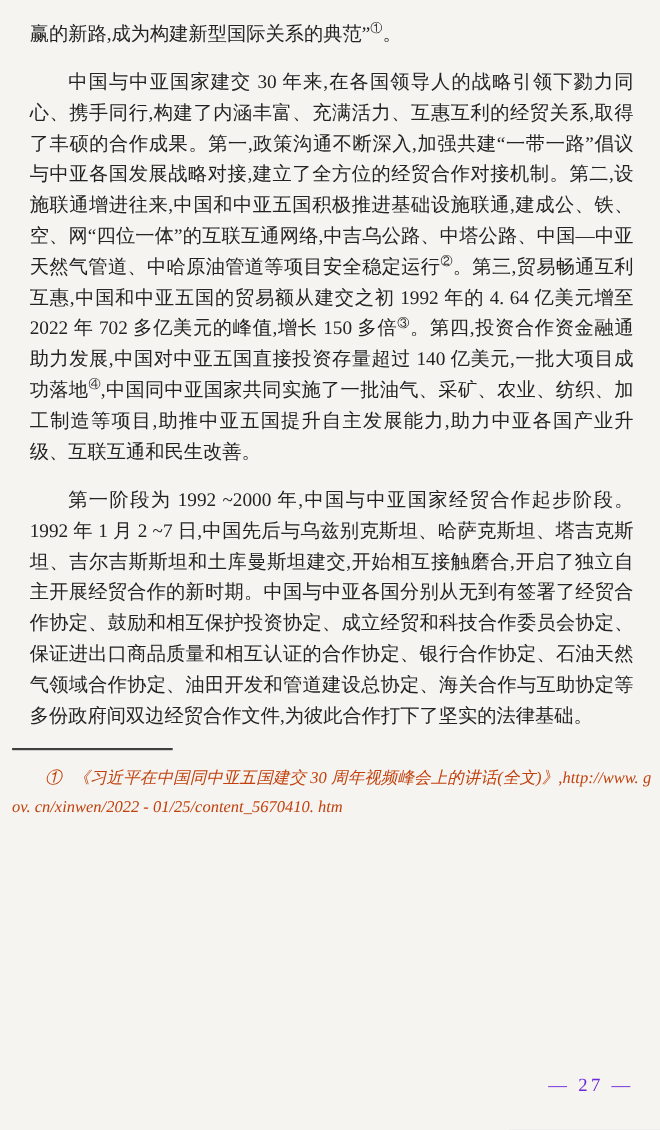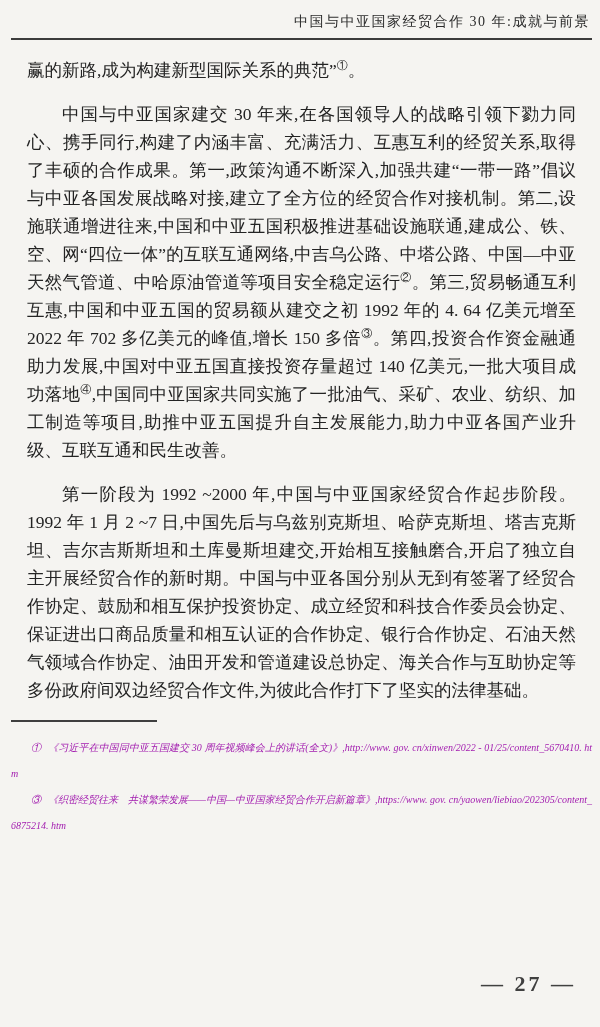--- a/index.html
+++ b/index.html
@@ -50,60 +50,57 @@
     letter-spacing: 0;
   }
   .fn-sep {
     width: 146px;
     height: 0;
     border: none;
     border-top: 2px solid #3f3f3f;
     margin: 14px 0 13px 0;
   }
   .footnotes {
-    font-size: 10px;
+    font-size: 15px;
     line-height: 26px;
     text-align: justify;
     font-style: italic;
-    color: #a21caf;
+    color: #c2410c;
   }
   .footnotes p.fn {
     margin: 0;
     text-indent: 2em;
     word-break: break-all;
   }
   .fn-marker {
     margin-right: 0.7em;
   }
   .page-number {
     position: absolute;
     right: 24px;
     bottom: 30px;
-    font-size: 22px;
+    font-size: 17px;
     letter-spacing: 3px;
-    color: #404040;
+    color: #6d28d9;
     font-style: normal;
-    font-weight: bold;
   }
 </style>
 </head>
 <body>
 
 <div class="page">
 
-  <div class="running-head">中国与中亚国家经贸合作 30 年:成就与前景</div>
 
   <div class="body-text">
       <p class="para"><span>赢的新路,成为构建新型国际关系的典范”</span><sup class="fnref">①</sup><span>。</span></p>
       <p class="para indent"><span>中国与中亚国家建交 30 年来,在各国领导人的战略引领下勠力同心、携手同行,构建了内涵丰富、充满活力、互惠互利的经贸关系,取得了丰硕的合作成果。第一,政策沟通不断深入,加强共建“一带一路”倡议与中亚各国发展战略对接,建立了全方位的经贸合作对接机制。第二,设施联通增进往来,中国和中亚五国积极推进基础设施联通,建成公、铁、空、网“四位一体”的互联互通网络,中吉乌公路、中塔公路、中国—中亚天然气管道、中哈原油管道等项目安全稳定运行</span><sup class="fnref">②</sup><span>。第三,贸易畅通互利互惠,中国和中亚五国的贸易额从建交之初 1992 年的 4. 64 亿美元增至 2022 年 702 多亿美元的峰值,增长 150 多倍</span><sup class="fnref">③</sup><span>。第四,投资合作资金融通助力发展,中国对中亚五国直接投资存量超过 140 亿美元,一批大项目成功落地</span><sup class="fnref">④</sup><span>,中国同中亚国家共同实施了一批油气、采矿、农业、纺织、加工制造等项目,助推中亚五国提升自主发展能力,助力中亚各国产业升级、互联互通和民生改善。</span></p>
       <p class="para indent"><span>第一阶段为 1992 ~2000 年,中国与中亚国家经贸合作起步阶段。1992 年 1 月 2 ~7 日,中国先后与乌兹别克斯坦、哈萨克斯坦、塔吉克斯坦、吉尔吉斯斯坦和土库曼斯坦建交,开始相互接触磨合,开启了独立自主开展经贸合作的新时期。中国与中亚各国分别从无到有签署了经贸合作协定、鼓励和相互保护投资协定、成立经贸和科技合作委员会协定、保证进出口商品质量和相互认证的合作协定、银行合作协定、石油天然气领域合作协定、油田开发和管道建设总协定、海关合作与互助协定等多份政府间双边经贸合作文件,为彼此合作打下了坚实的法律基础。</span></p>
     </div>
 
   <hr class="fn-sep">
 
   <div class="footnotes">
       <p class="fn"><span class="fn-marker">①</span><span>《习近平在中国同中亚五国建交 30 周年视频峰会上的讲话(全文)》,http://www. gov. cn/xinwen/2022 - 01/25/content_5670410. htm</span></p>
-      <p class="fn"><span class="fn-marker">③</span><span>《织密经贸往来　共谋繁荣发展——中国—中亚国家经贸合作开启新篇章》,https://www. gov. cn/yaowen/liebiao/202305/content_6875214. htm</span></p>
     </div>
 
   <div class="page-number">— 27 —</div>
 
 </div>
 
 </body></html>

